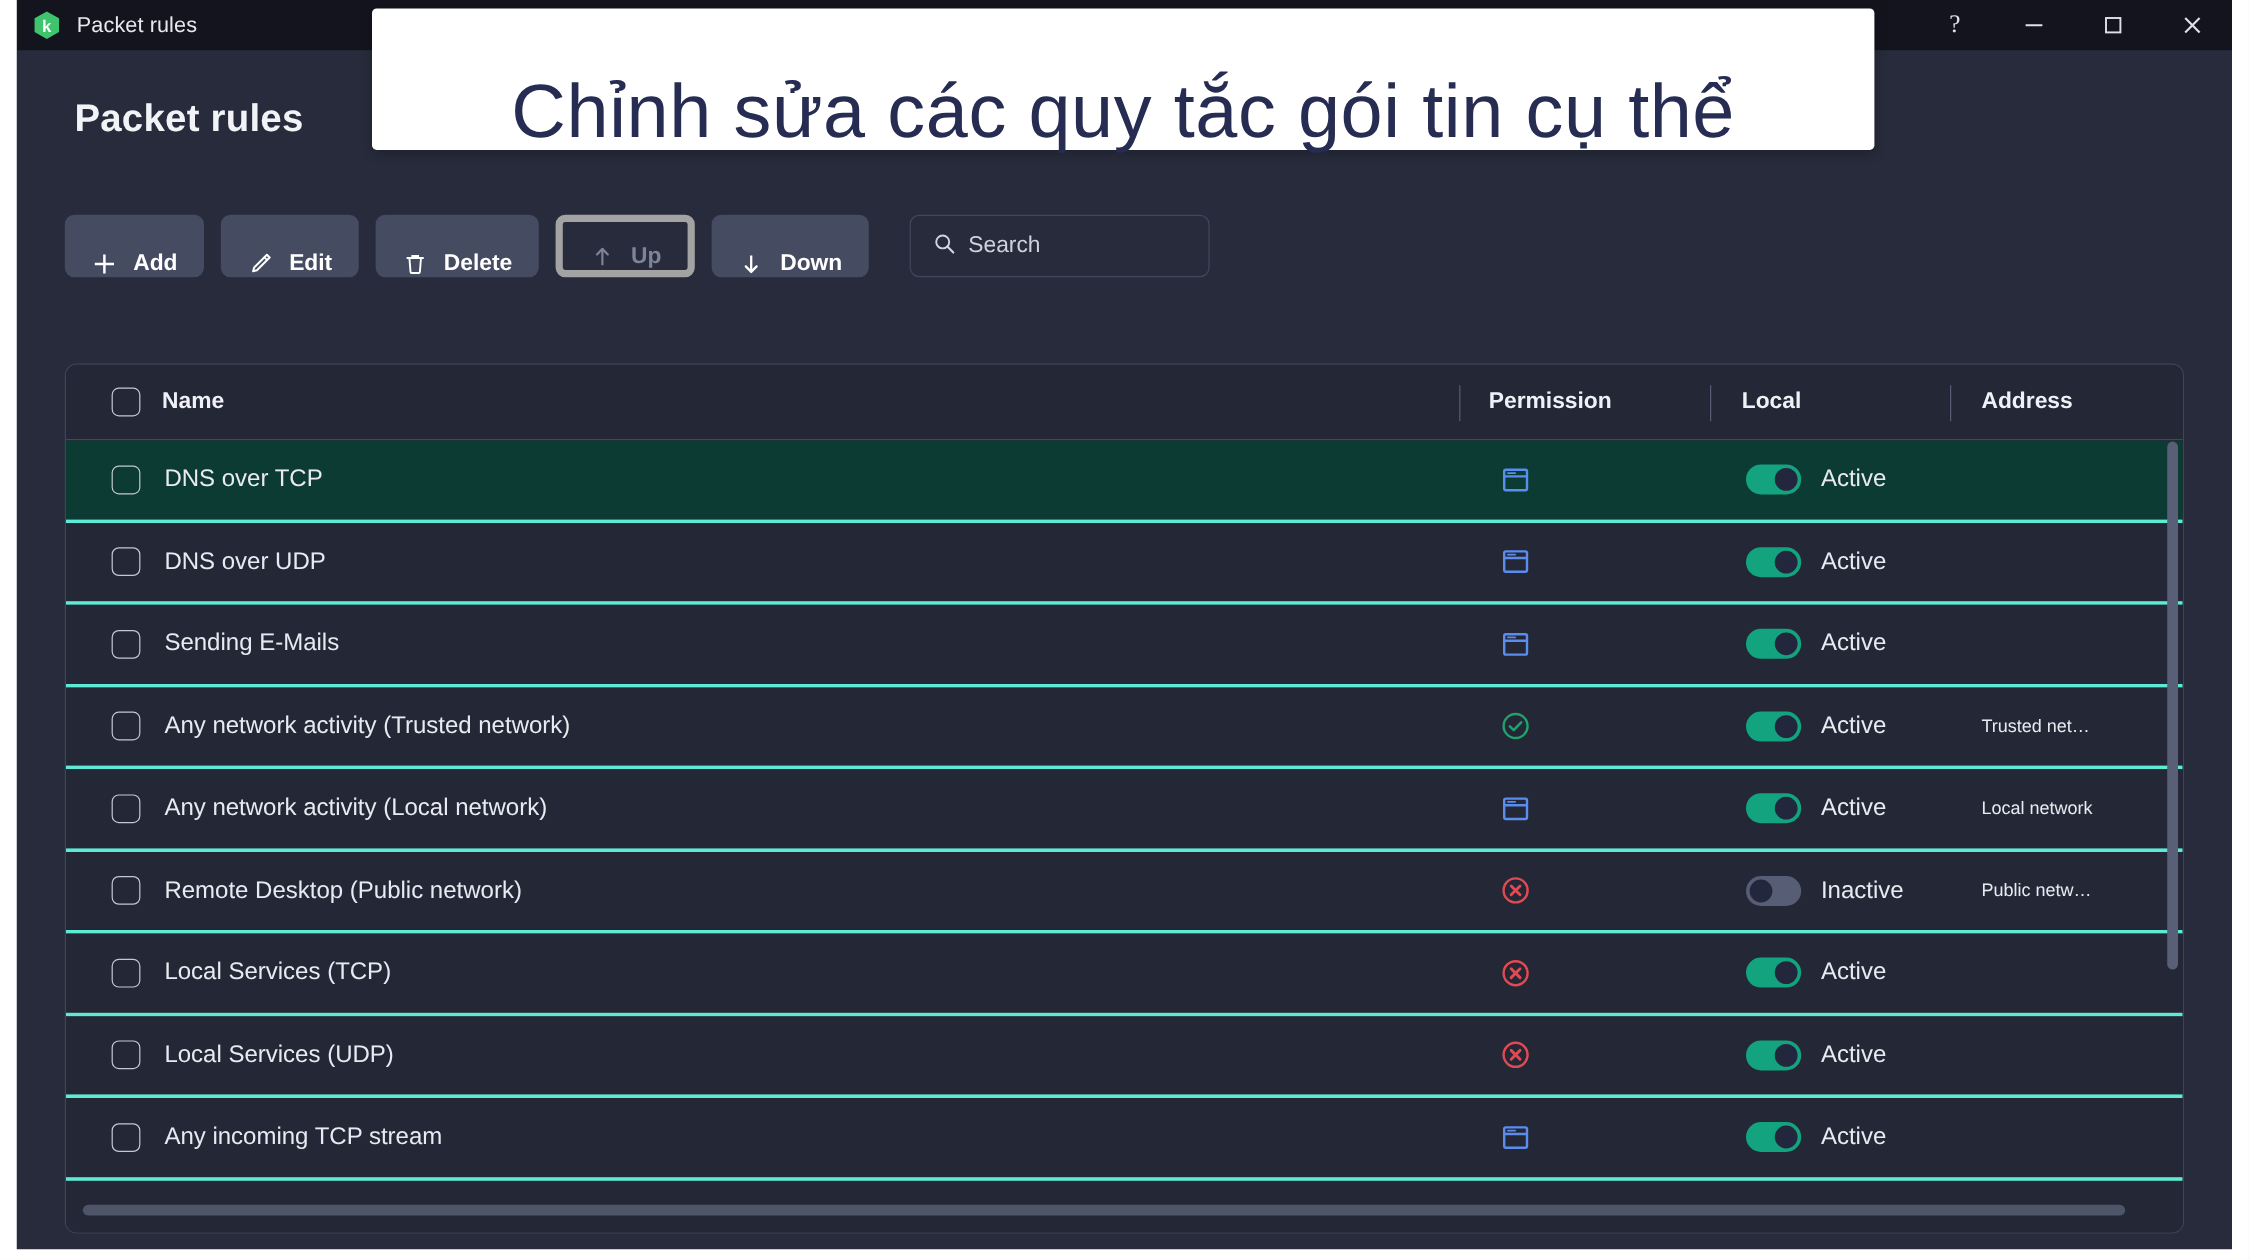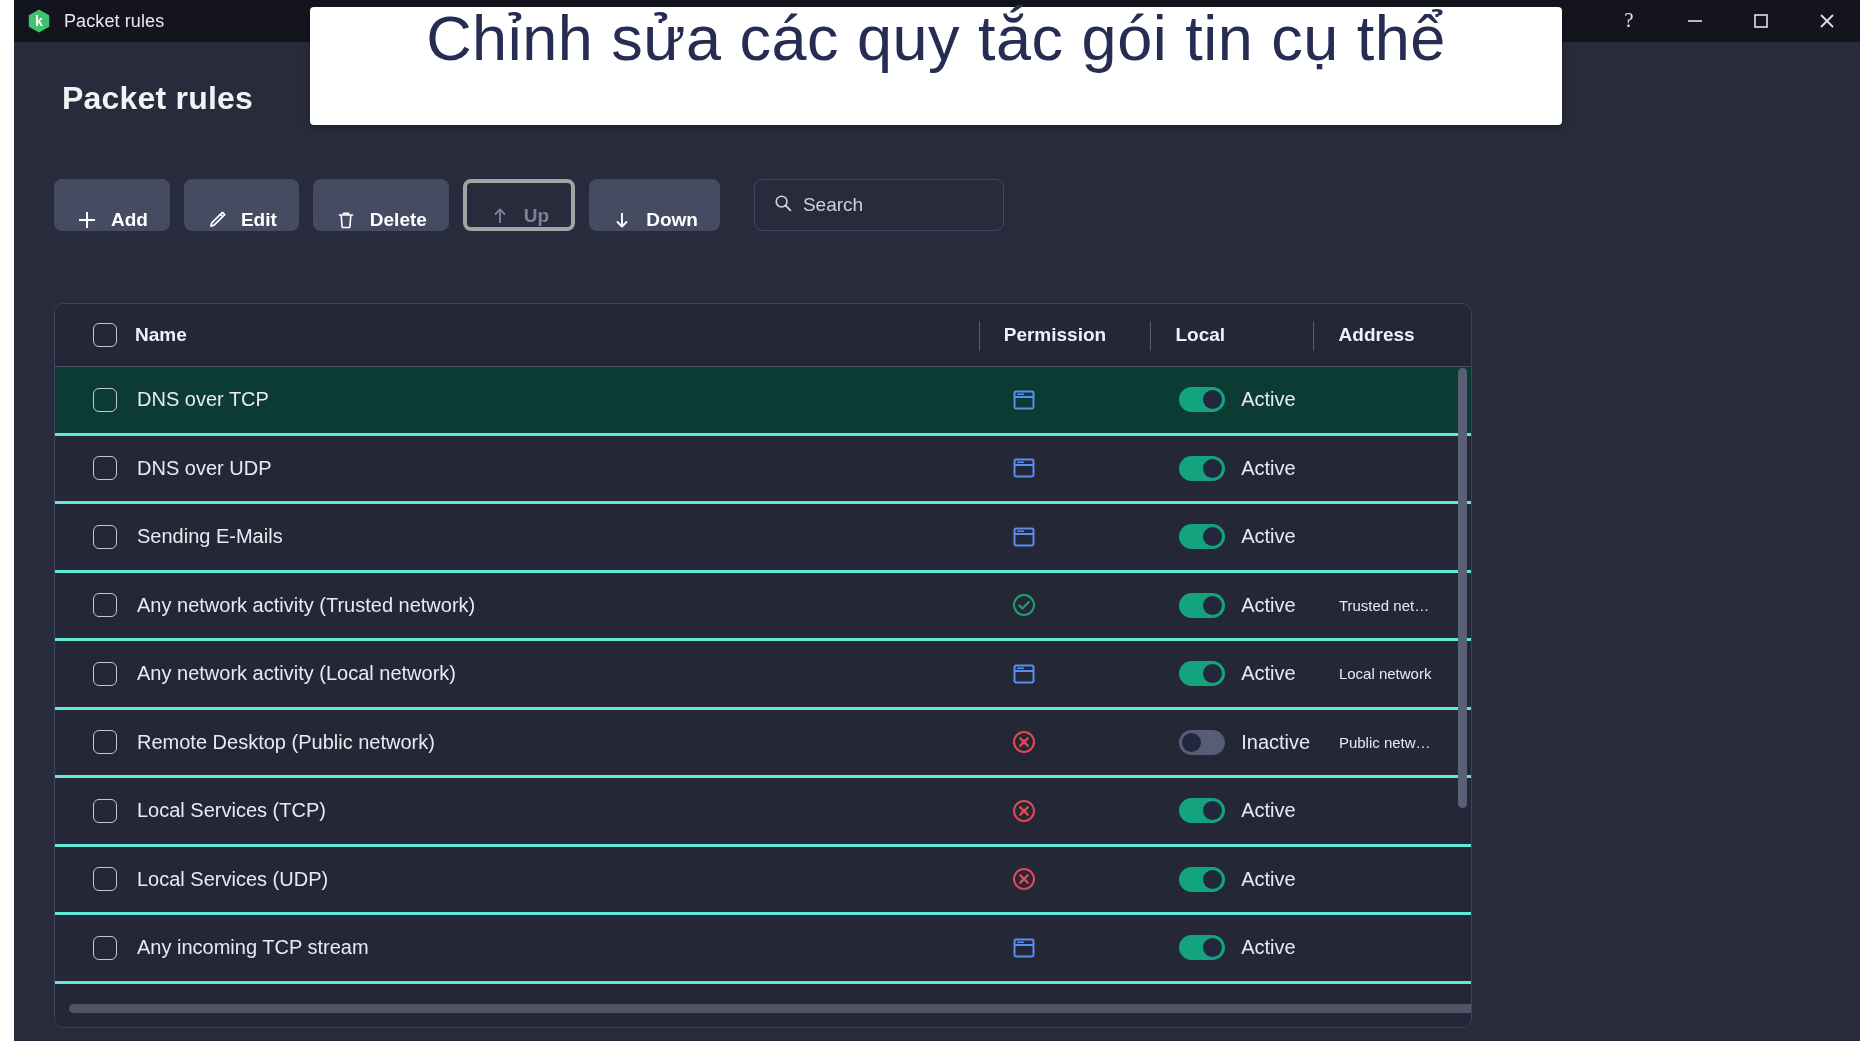--- a/index.html
+++ b/index.html
@@ -113,21 +113,21 @@
     font-size: 19px;
     font-weight: 700;
     border: none;
     cursor: pointer;
     white-space: nowrap;
     font-family: inherit;
   }
   .tbtn .ticon { display:flex; align-items:center; justify-content:center; width:22px; height:22px; }
   .tbtn.disabled {
     background: transparent;
-    border: 4px solid #a3a3a3;
+    border: 6px solid #a3a3a3;
     color: #7e8497;
   }
   .tbtn.disabled .ticon svg { stroke: #7e8497; }
 
   #search-box {
     height: 52px;
     width: 250px;
     border-radius: 8px;
     border: 1px solid #41475c;
     background: #272b3b;
@@ -146,21 +146,21 @@
     font-family: inherit;
     width: 100%;
   }
   #search-input::placeholder { color: #cfd2dd; opacity: 1; }
 
   
   #table-panel {
     position: absolute;
     left: 40px;
     top: 261px;
-    width: 1418px;
+    width: 1766px;
     height: 725px;
     border: 1px solid #3e445a;
     border-radius: 10px;
     background: #232736;
     overflow: hidden;
   }
 
   
   #table-header {
     position: relative;
@@ -287,21 +287,21 @@
   
   #tooltip-overlay {
     position: absolute;
     left: 310px;
     top: 7px;
     width: 1252px;
     height: 118px;
     background: #ffffff;
     border-radius: 4px;
     display: flex;
-    align-items: flex-start;
+    align-items: flex-end;
     justify-content: center;
     box-shadow: 0 2px 10px rgba(0,0,0,.25);
   }
   #tooltip-text {
     color: #262c52;
     font-size: 63px;
     font-weight: 400;
     letter-spacing: .5px;
     white-space: nowrap;
     line-height: 1;

